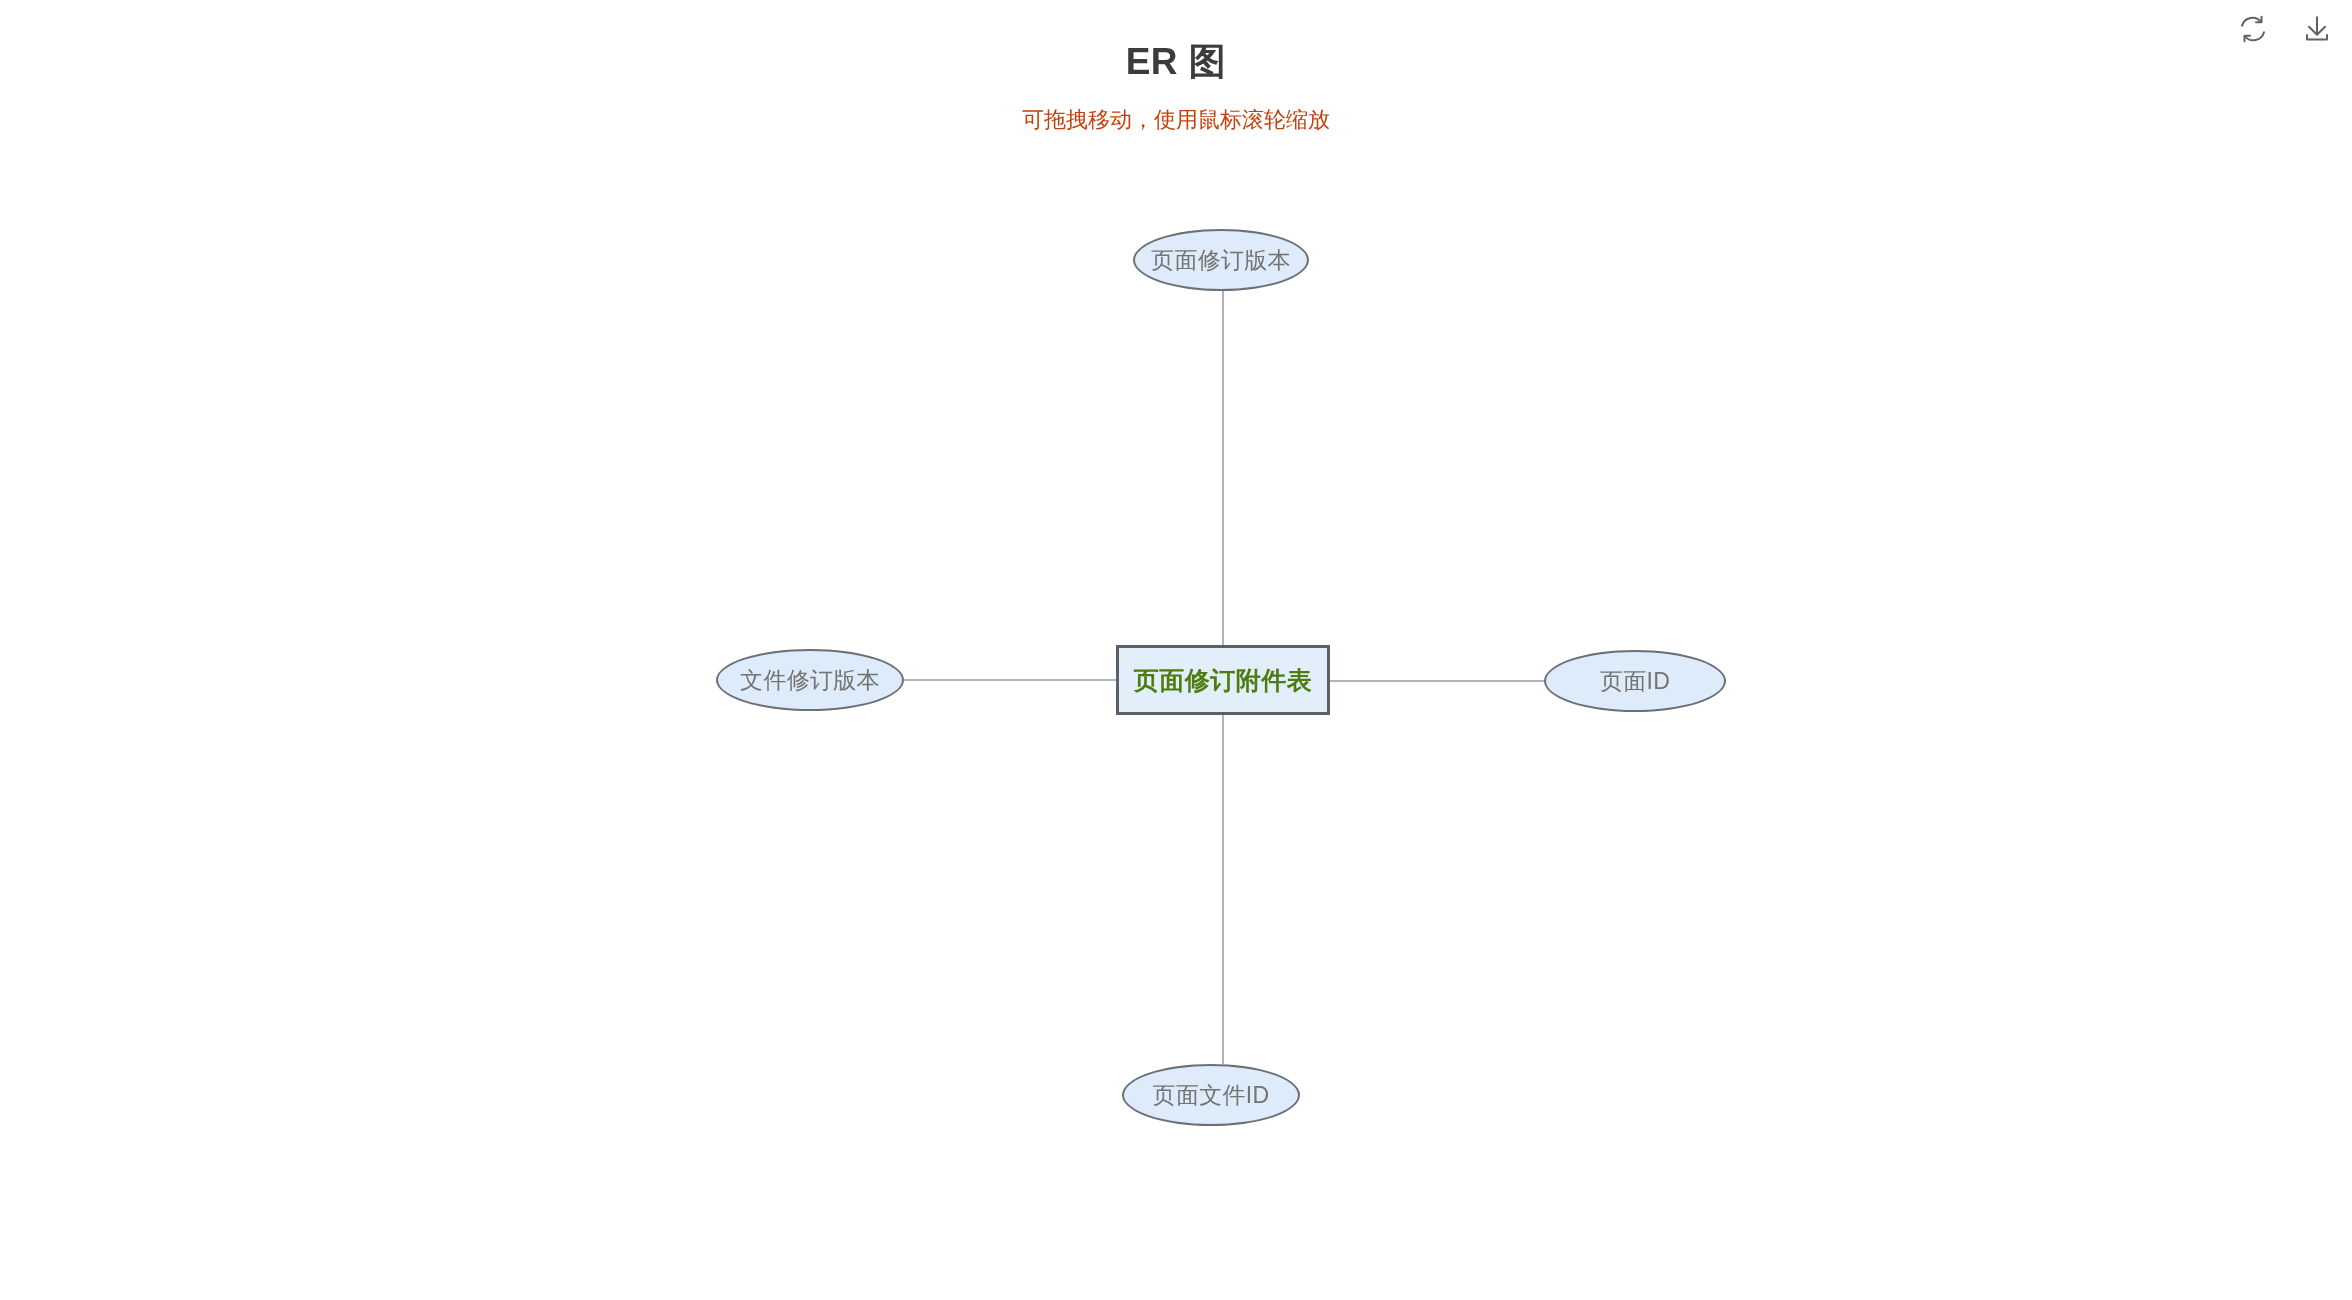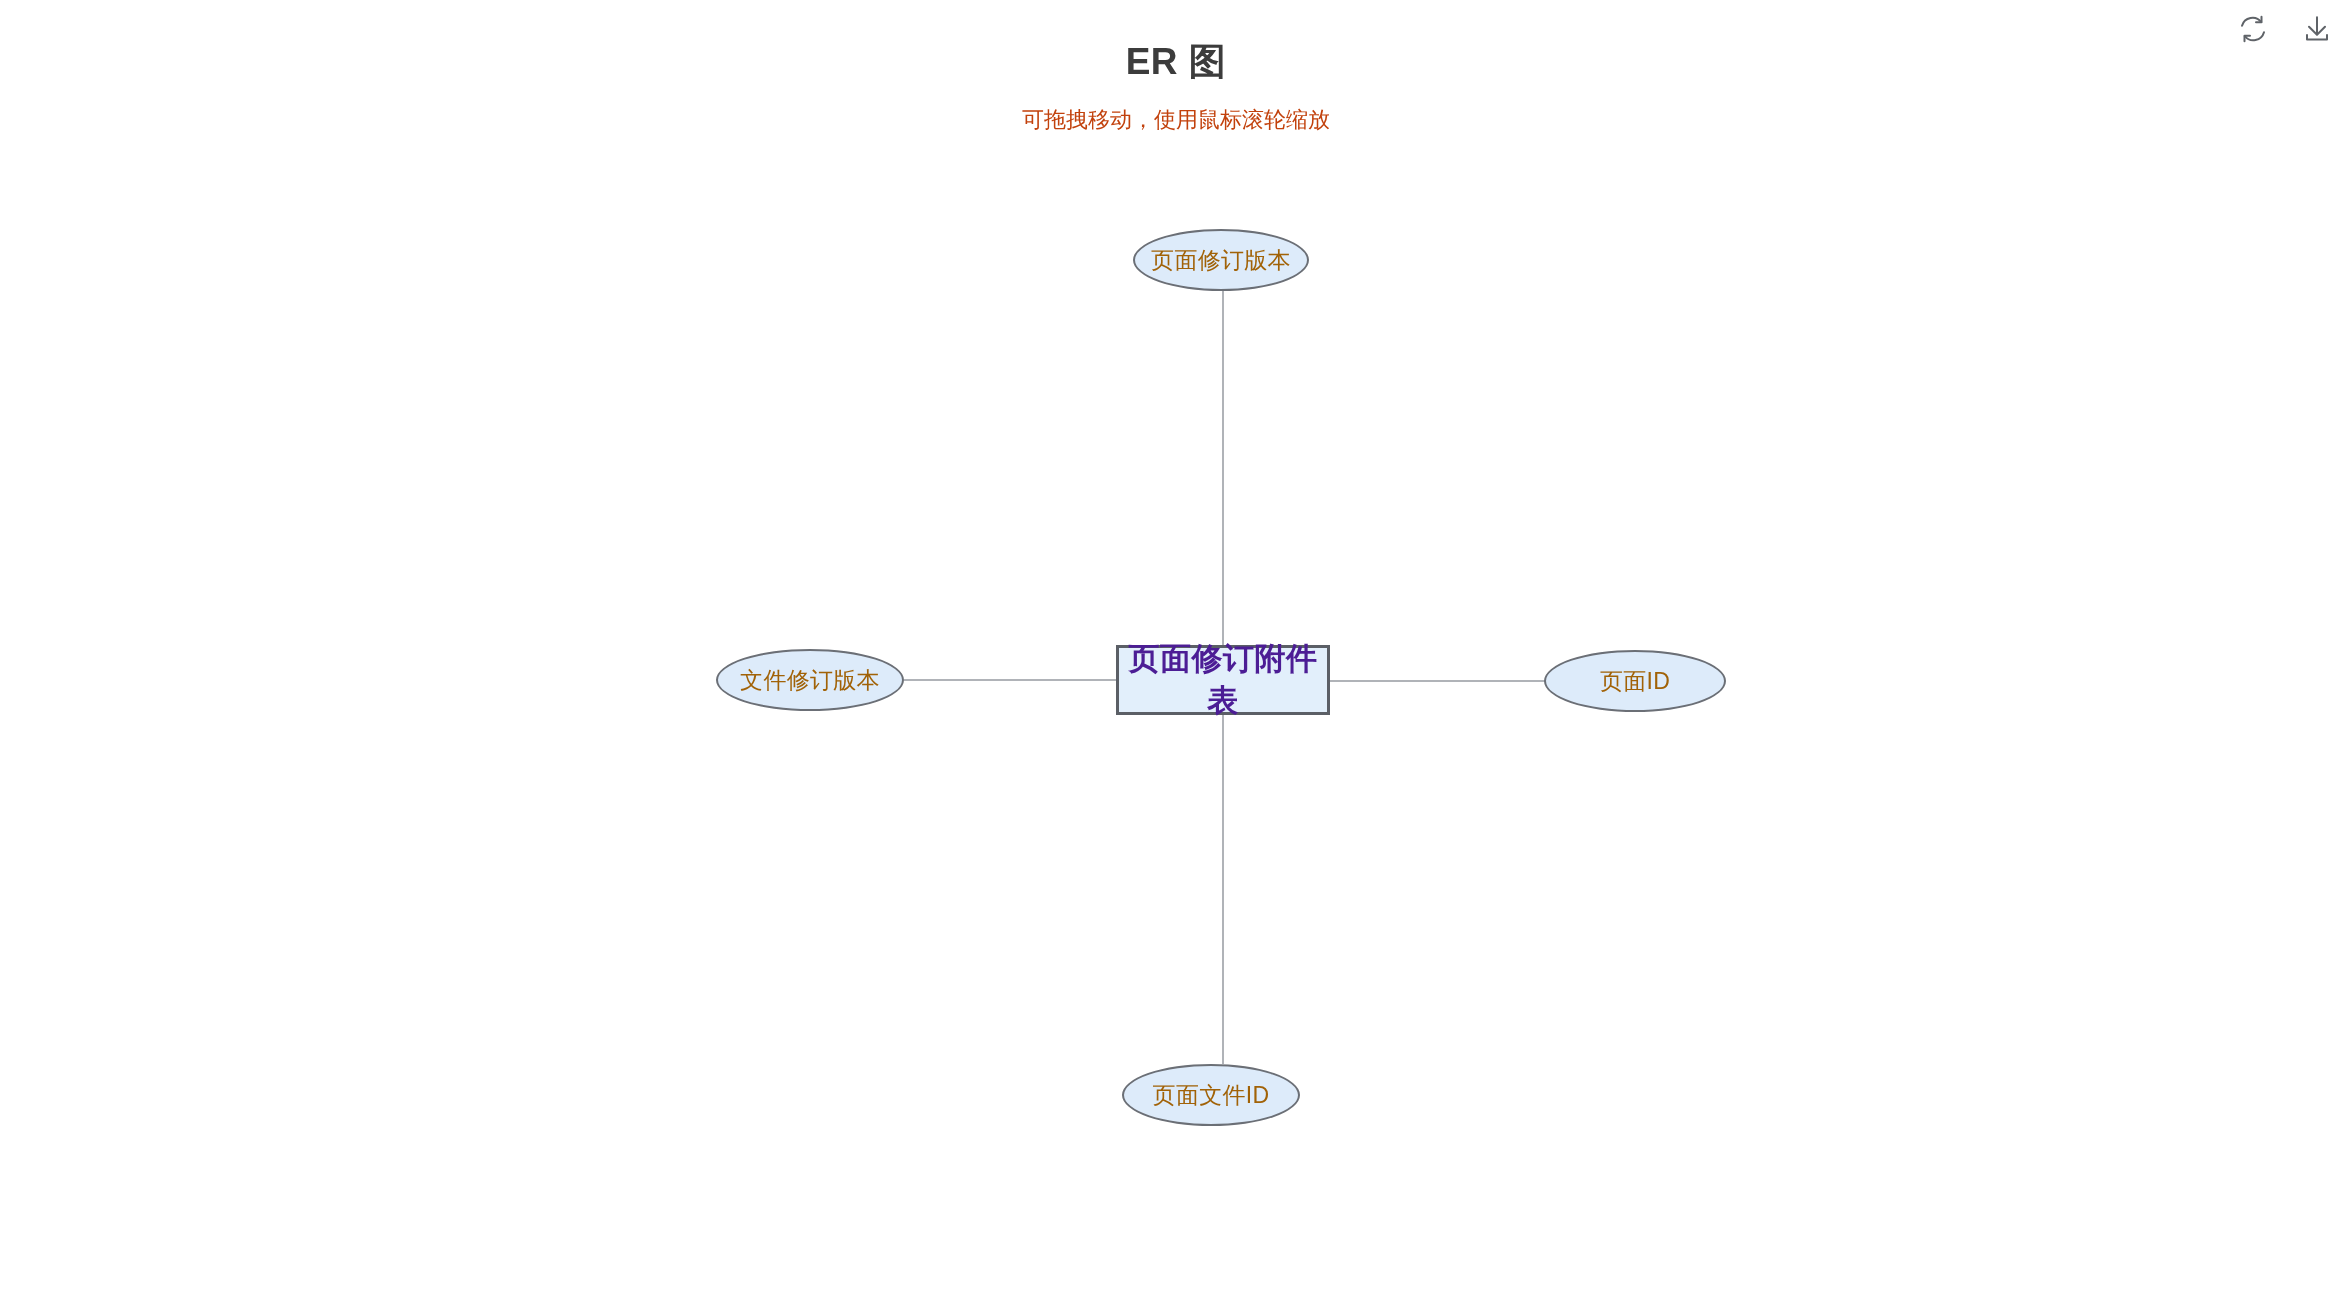--- a/index.html
+++ b/index.html
@@ -92,31 +92,31 @@
     align-items: center;
     justify-content: center;
     text-align: center;
     cursor: pointer;
     user-select: none;
   }
 
   .node-entity {
     background: #e2effb;
     border: 3px solid #5b5f66;
-    color: #4c1d95;
-    font-size: 31px;
+    color: #4d7c0f;
+    font-size: 25px;
     font-weight: bold;
     letter-spacing: 0.5px;
   }
 
   .node-attribute {
     background: #ddebfa;
     border: 2px solid #6b6f76;
     border-radius: 50%;
-    color: #a16207;
+    color: #737373;
     font-size: 23px;
     font-weight: normal;
     letter-spacing: 0.3px;
   }
 </style>
 </head>
 <body>
 
 <div id="app">
 

